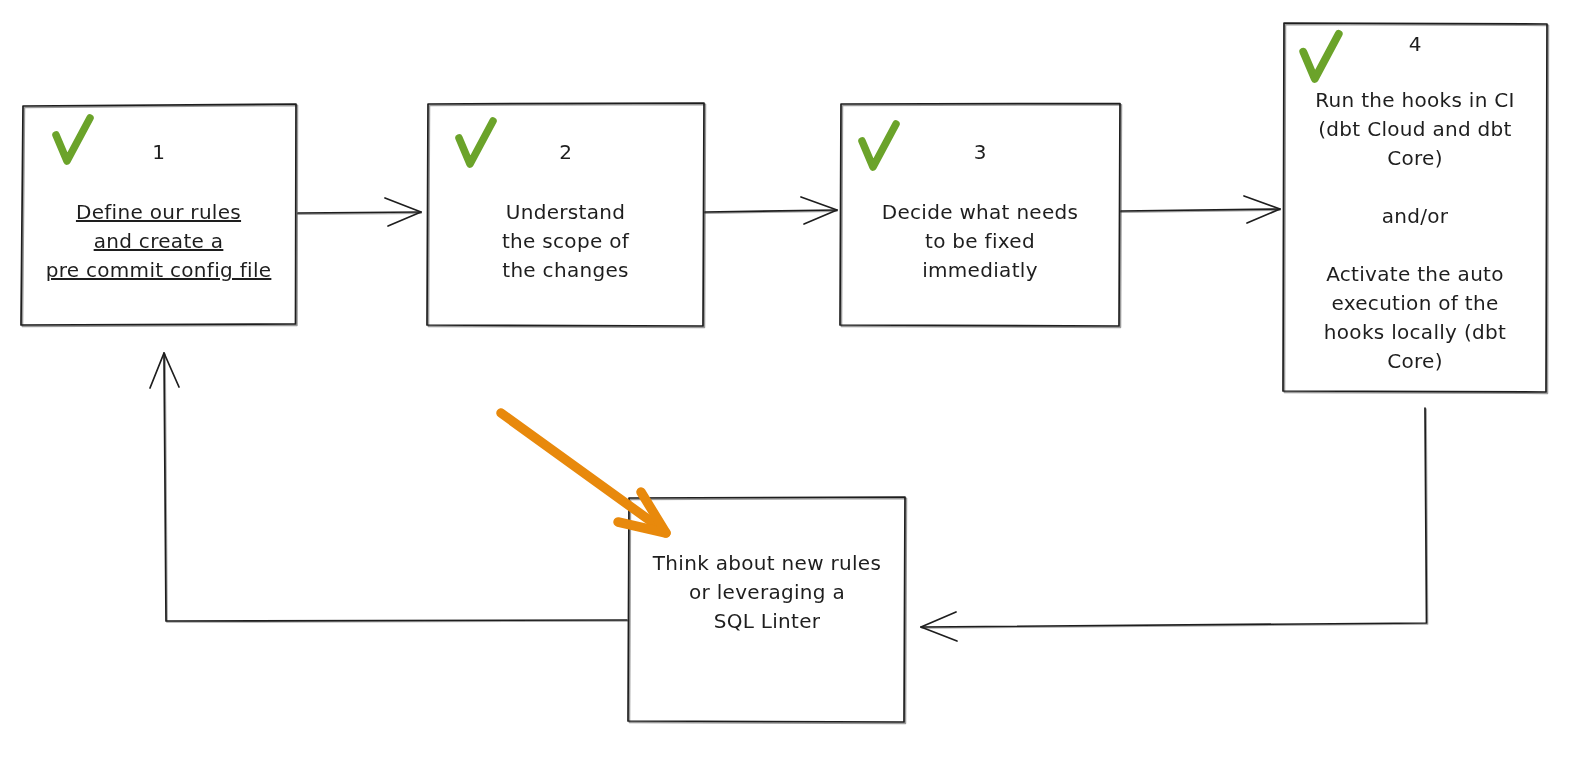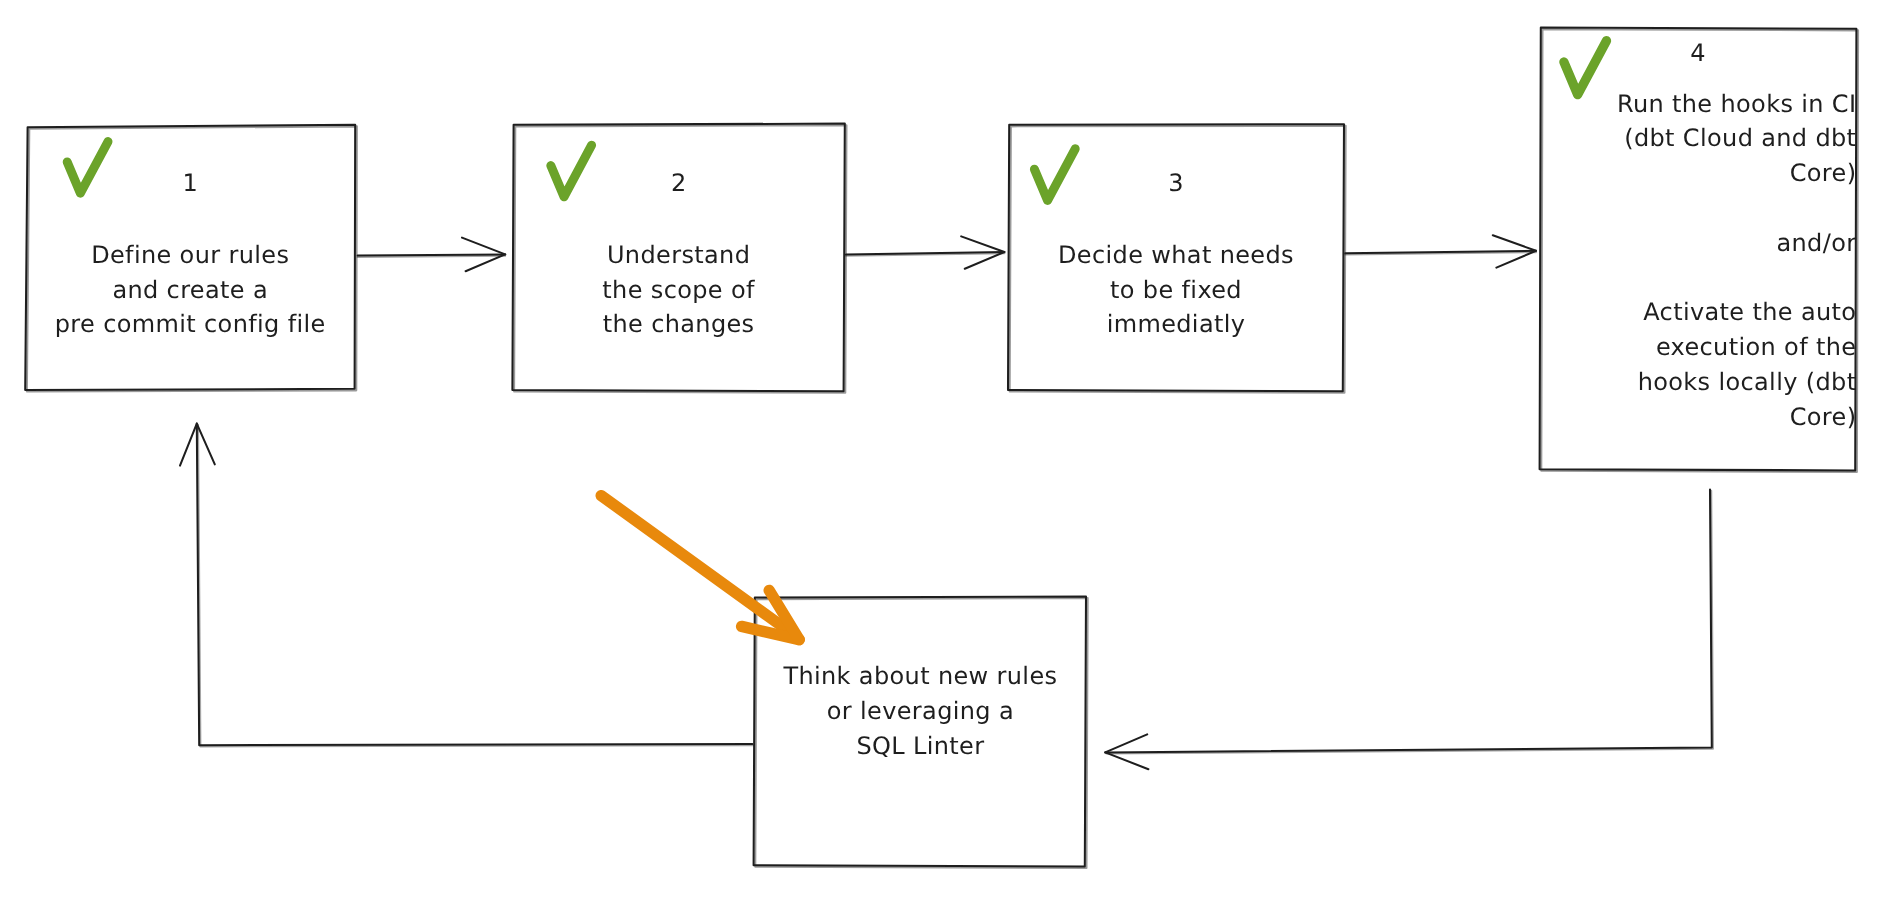--- a/index.html
+++ b/index.html
@@ -39,33 +39,33 @@
     font-size: 20px;
     line-height: 29px;
   }
   .check {
     position: absolute;
     pointer-events: none;
   }
   
   .b1 { left: 20px;   top: 103px; width: 277px; height: 222px; padding-top: 35px; }
   .b1 .check { left: 30px; top: 10px; }
-  .b1 .step-text { margin-top: 31px; }
+  .b1 .step-text { margin-top: 31px; text-decoration: underline; }
   
   .b2 { left: 427px;  top: 102px; width: 277px; height: 224px; padding-top: 36px; }
   .b2 .check { left: 26px; top: 14px; }
   .b2 .step-text { margin-top: 31px; }
   
   .b3 { left: 840px;  top: 103px; width: 280px; height: 223px; padding-top: 35px; }
   .b3 .check { left: 16px; top: 16px; }
   .b3 .step-text { margin-top: 31px; }
   
   .b4 { left: 1283px; top: 22px;  width: 264px; height: 370px; padding-top: 8px; }
   .b4 .check { left: 14px; top: 6px; }
-  .b4 .step-text { margin-top: 13px; text-align: right; }
+  .b4 .step-text { margin-top: 27px; }
   
   .b5 { left: 628px;  top: 497px; width: 278px; height: 225px; padding-top: 52px; }
 </style>
 </head>
 <body>
 
 <div class="canvas">
 
   <svg class="strokes" viewBox="0 0 1584 757" xmlns="http://www.w3.org/2000/svg">
     <g fill="none" stroke="#1e1e1e" stroke-width="1.7" stroke-linecap="round" stroke-linejoin="round">

